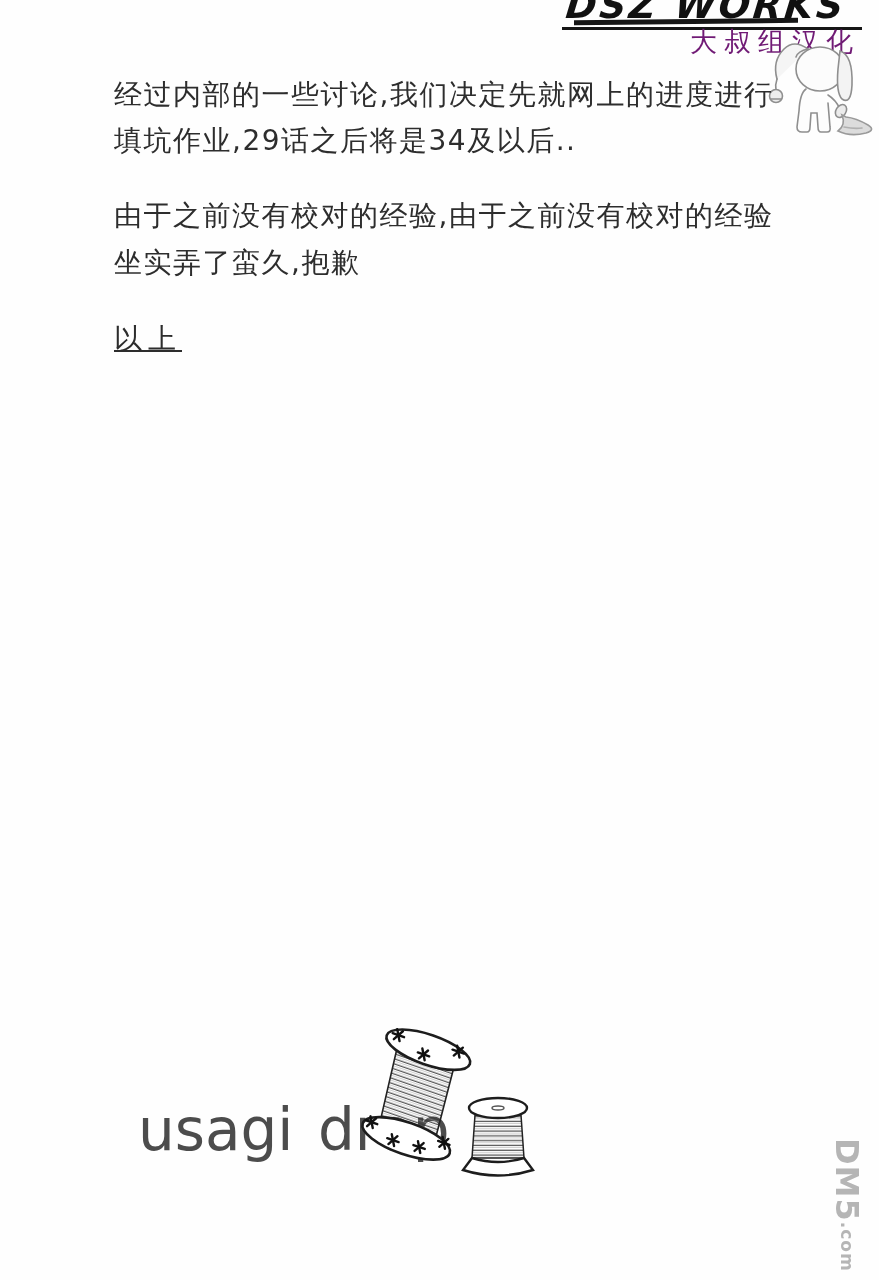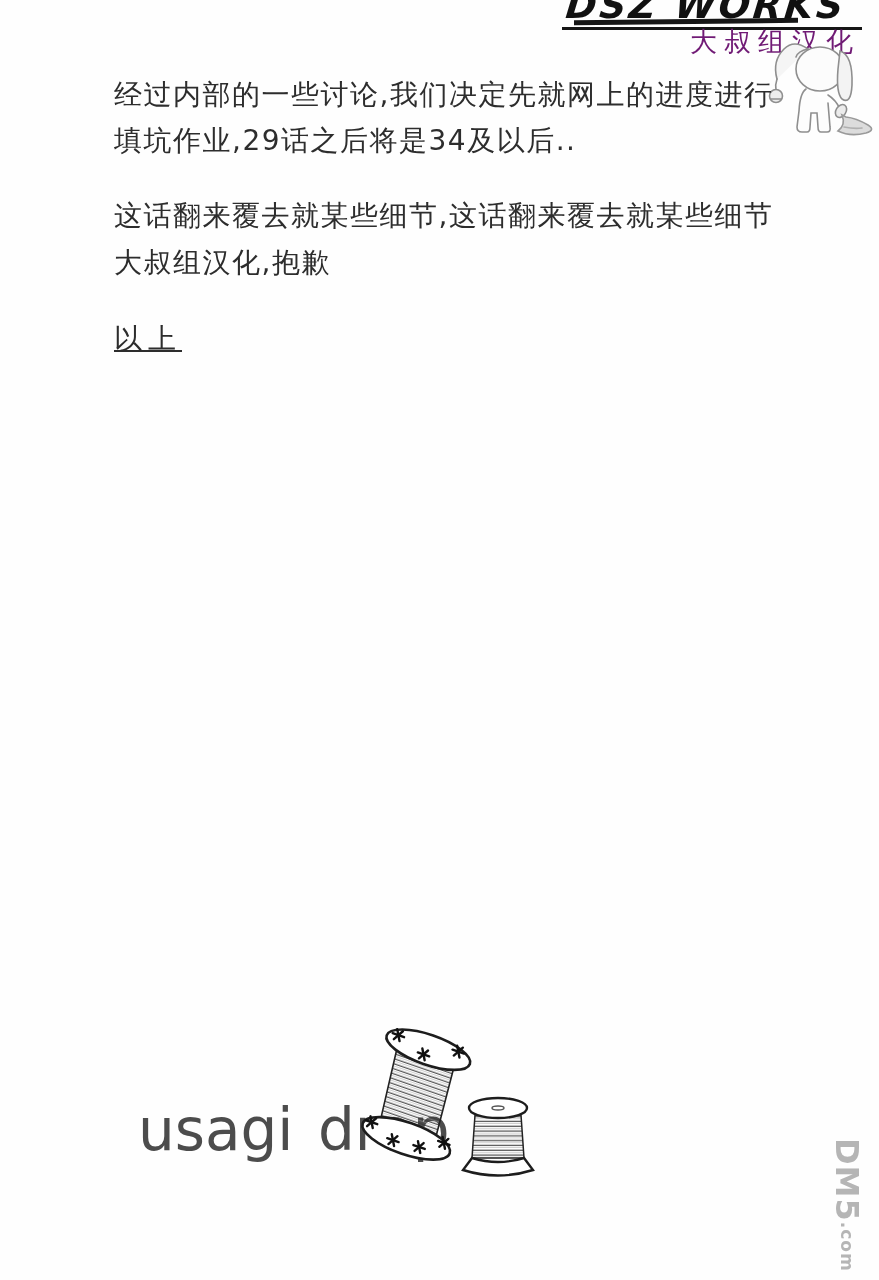--- a/index.html
+++ b/index.html
@@ -128,22 +128,22 @@
 
     <path d="M76,60 Q84,65 88,74"></path>
     <ellipse cx="89" cy="76" rx="5" ry="7" transform="rotate(32 89 76)" fill="#ececec"></ellipse>
 
     <path d="M90,80 Q94,90 86,96 Q98,102 114,98 Q124,95 116,90 Q104,83 94,82 Z" fill="#dcdcdc" stroke="#9a9a9a"></path>
     <path d="M92,92 Q102,94 110,93" stroke="#b0b0b0"></path>
   </svg>
 
   <div class="note-line nl1">经过内部的一些讨论,我们决定先就网上的进度进行</div>
   <div class="note-line nl2">填坑作业,29话之后将是34及以后..</div>
-  <div class="note-line nl3">这话翻来覆去就某些细节,这话翻来覆去就某些细节</div>
-  <div class="note-line nl4">大叔组汉化,抱歉</div>
+  <div class="note-line nl3">由于之前没有校对的经验,由于之前没有校对的经验</div>
+  <div class="note-line nl4">坐实弄了蛮久,抱歉</div>
   <div class="note-line nl5">以上</div>
 
   <div class="series-logo">usagi drop</div>
 
   <svg class="spools" viewBox="0 0 190 152">
     <defs>
       <g id="ast" stroke="#111" stroke-width="2.4" stroke-linecap="round">
         <line x1="-6" y1="0" x2="6" y2="0"></line>
         <line x1="-3" y1="-5.2" x2="3" y2="5.2"></line>
         <line x1="-3" y1="5.2" x2="3" y2="-5.2"></line>

